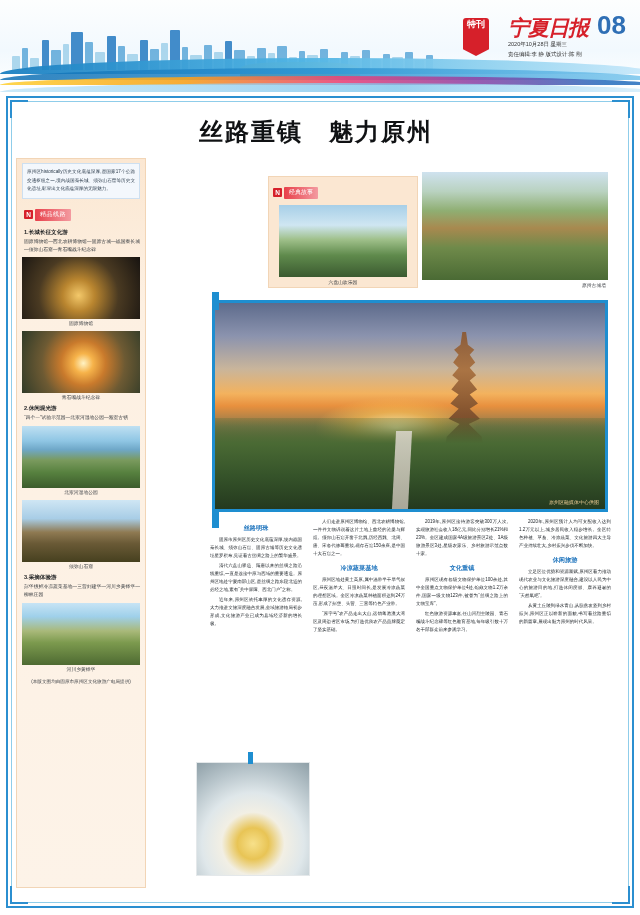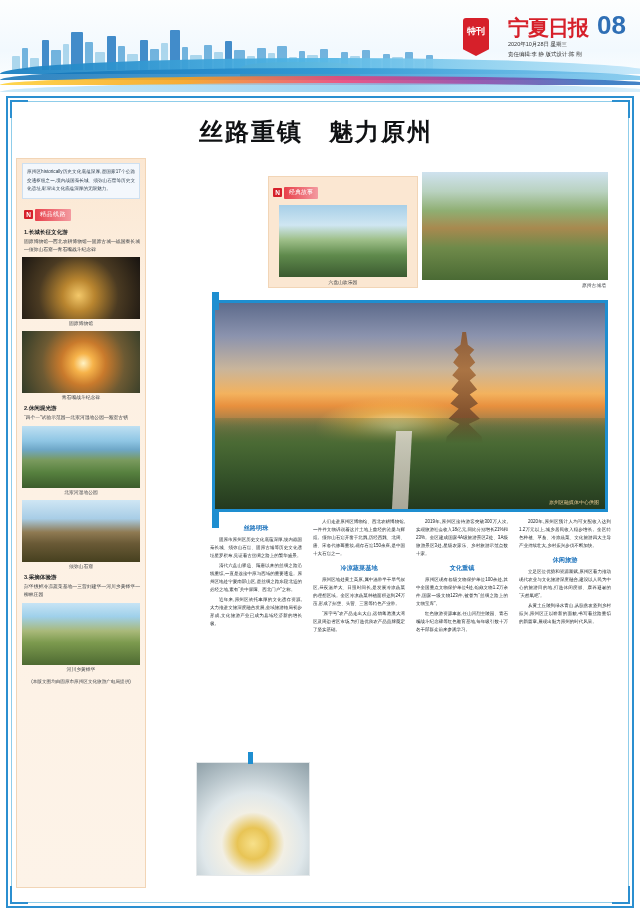--- a/index.html
+++ b/index.html
@@ -25,24 +25,24 @@
   .wave.w2{top:68px;background:linear-gradient(90deg,#0f6fb4,#2b93d2 50%,#7cc8ee);height:12px;opacity:.85;}
   .wave.w3{top:76px;background:linear-gradient(90deg,#ffd23b,#f6a21e 28%,#e8457a 52%,#8e49a8 72%,#2f74c0 92%);height:9px;opacity:.9;}
   .wave.w4{top:83px;background:linear-gradient(90deg,#bfe4f7,#7fc6ec 60%,#d7eefb);height:9px;opacity:.8;}
   .mh-isle{position:absolute;top:62px;left:240px;width:120px;height:16px;
     background:linear-gradient(90deg,#f0c14b,#f6d87c);border-radius:40% 40% 0 0;opacity:.85;}
   .mh-title{position:absolute;left:175px;top:22px;font-size:27px;font-weight:bold;letter-spacing:1px;
     color:#1463a8;white-space:nowrap;font-family:"Liberation Sans","DejaVu Sans",sans-serif;
     text-shadow:0 1px 0 #ffffff;}
   .mh-seal{position:absolute;left:463px;top:18px;width:26px;height:38px;background:#d6202a;
     border-radius:3px 3px 3px 3px;color:#fff;font-size:9px;line-height:11px;text-align:center;
-    padding-top:9px;box-sizing:border-box;font-weight:bold;
-    clip-path:polygon(0 0,100% 0,100% 82%,50% 100%,0 82%);font-family:Liberation Mono, monospace;}
+    padding-top:1px;box-sizing:border-box;font-weight:bold;
+    clip-path:polygon(0 0,100% 0,100% 82%,50% 100%,0 82%);}
   .mh-logo{position:absolute;left:508px;top:14px;font-size:21px;font-weight:bold;color:#d6202a;
-    font-family:"Liberation Serif","DejaVu Serif",serif;letter-spacing:-1px;}
+    font-style:italic;font-family:"Liberation Serif","DejaVu Serif",serif;letter-spacing:-1px;}
   .mh-num{position:absolute;left:597px;top:10px;font-size:26px;color:#2f6fb5;font-weight:bold;
     font-family:"Liberation Sans",sans-serif;}
   .mh-date{position:absolute;left:508px;top:41px;font-size:5.5px;color:#333;white-space:nowrap;}
   .mh-credit{position:absolute;left:508px;top:51px;font-size:5.5px;color:#333;white-space:nowrap;}
 
   
   .frame{position:absolute;left:6px;top:96px;width:628px;height:812px;
     border:2px solid #2b8fd0;box-sizing:border-box;}
   .frame:after{content:"";position:absolute;left:3px;top:3px;right:3px;bottom:3px;
     border:1px solid #8fcdea;}

